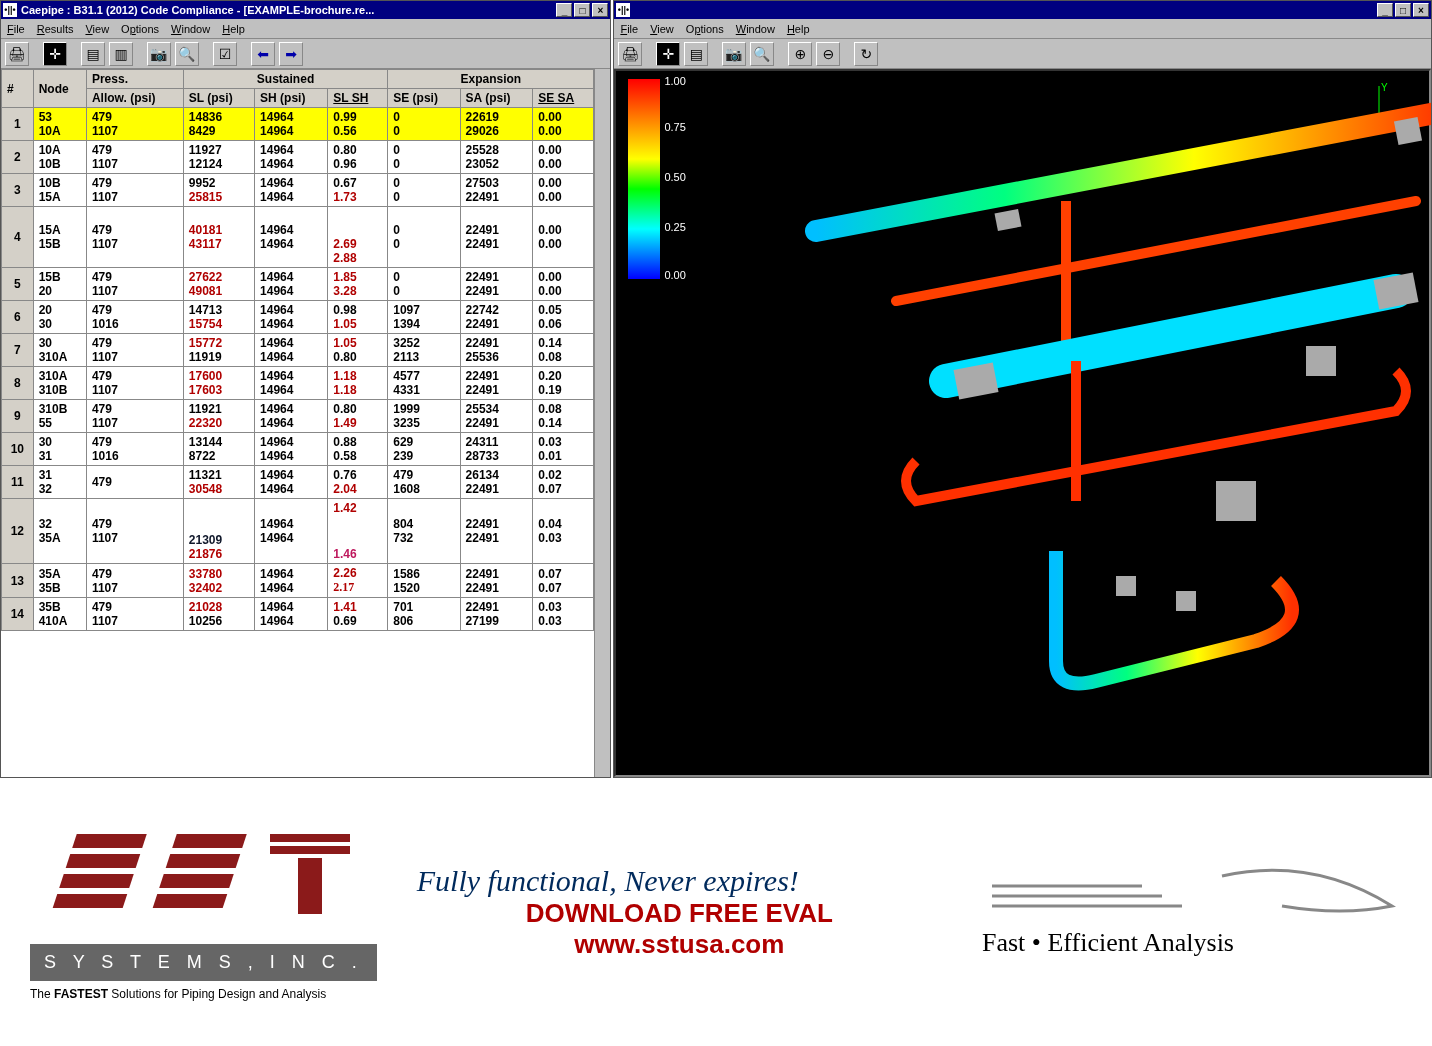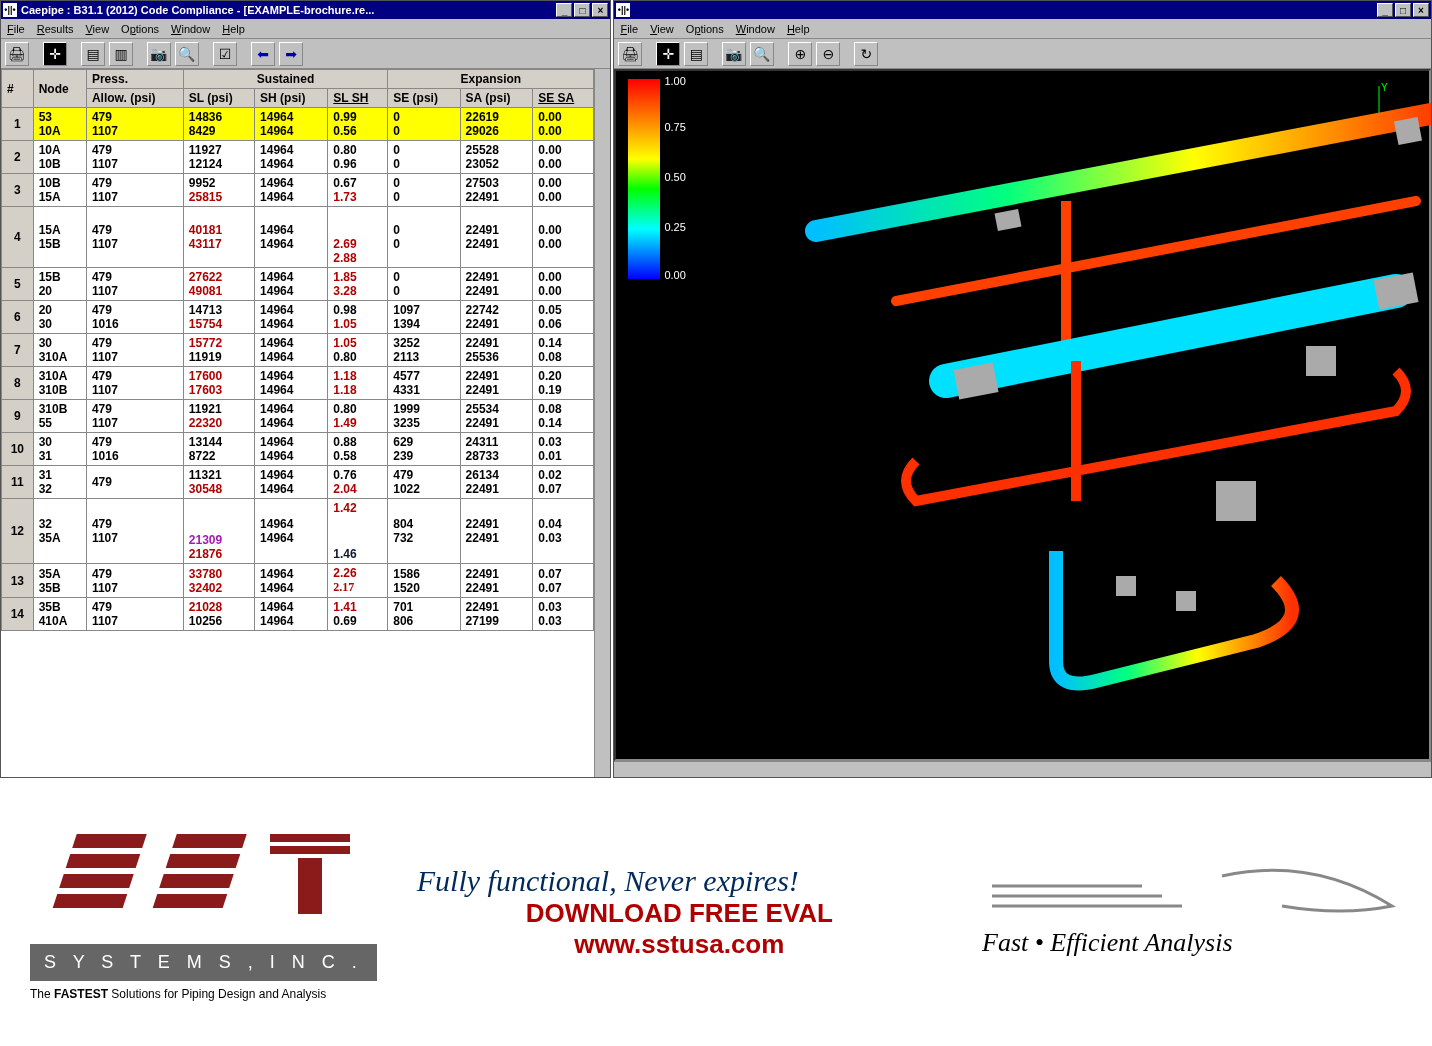--- a/index.html
+++ b/index.html
@@ -44,21 +44,21 @@
 .promo { width:1432px; height:268px; background:#fff; display:flex; align-items:center; padding:0 30px; gap:40px;}
 .sst-logo{ }
 .sst-label{background:#666;color:#fff;padding:8px 14px;letter-spacing:6px;font-size:18px;margin-top:8px;text-align:center;}
 .sst-tag{font-size:12px;margin-top:6px;}
 .promo-mid{flex:1;}
 .promo-mid .l1{font-style:italic;color:#002a5c;font-size:30px;font-family:Georgia,serif;}
 .promo-mid .l2{color:#b00000;font-weight:bold;font-size:26px;text-align:center;}
 .promo-mid .l3{color:#b00000;font-weight:bold;font-size:26px;text-align:center;}
 .caepipe-logo{text-align:left;}
 .caepipe-logo .name{color:#8b1a1a;font-weight:900;font-size:44px;letter-spacing:2px;}
-.caepipe-logo .tag{font-style:italic;font-size:26px;font-family:Georgia,serif;}
+.caepipe-logo .tag{font-size:26px;font-family:Georgia,serif;}
 </style>
 </head>
 <body>
 
 <div class="app-area">
 
   <div class="win">
     <div class="titlebar">
       <span class="badge">•||•</span>
       <span>Caepipe : B31.1 (2012) Code Compliance -   [EXAMPLE-brochure.re...</span>
@@ -480,21 +480,21 @@
                 <td class="cell">
                   <div class="">14964</div>
                   <div class="">14964</div>
                 </td>
                 <td class="cell">
                   <div class="">0.76</div>
                   <div class="red" style="color: rgb(176, 0, 0);">2.04</div>
                 </td>
                 <td class="cell">
                   <div class="">479</div>
-                  <div class="">1022</div>
+                  <div class="">1608</div>
                 </td>
                 <td class="cell">
                   <div class="">26134</div>
                   <div class="">22491</div>
                 </td>
                 <td class="cell">
                   <div class="">0.02</div>
                   <div class="">0.07</div>
                 </td>
               </tr>
@@ -502,30 +502,30 @@
                 <td class="idx" rowspan="1">12</td>
                 <td class="cell">
                   <div class="">32</div>
                   <div class="">35A</div>
                 </td>
                 <td class="cell">
                   <div class="">479</div>
                   <div class="">1107</div>
                 </td>
                 <td class="cell">
-                  <div class="red" style="color: #a21caf; margin-top: 32px;">21309</div>
+                  <div class="red" style="color: #0f172a; margin-top: 32px;">21309</div>
                   <div class="red" style="color: rgb(176, 0, 0);">21876</div>
                 </td>
                 <td class="cell">
                   <div class="">14964</div>
                   <div class="">14964</div>
                 </td>
                 <td class="cell">
                   <div class="red" style="color: rgb(176, 0, 0);">1.42</div>
-                  <div class="red" style="color: #0f172a; margin-top: 32px;">1.46</div>
+                  <div class="red" style="color: #be185d; margin-top: 32px;">1.46</div>
                 </td>
                 <td class="cell">
                   <div class="">804</div>
                   <div class="">732</div>
                 </td>
                 <td class="cell">
                   <div class="">22491</div>
                   <div class="">22491</div>
                 </td>
                 <td class="cell">
@@ -632,21 +632,21 @@
       <span class="tool">▤</span>
       <span class="sep"></span>
       <span class="tool">📷</span>
       <span class="tool">🔍</span>
       <span class="sep"></span>
       <span class="tool">⊕</span>
       <span class="tool">⊖</span>
       <span class="sep"></span>
       <span class="tool">↻</span>
     </div>
-    <div class="win-body" style="flex-direction:column">
+    <div class="win-body" style="">
       <div class="view3d">
         <div class="legend"></div>
         <span class="legend-label" style="top:4px">1.00</span>
         <span class="legend-label" style="top:50px">0.75</span>
         <span class="legend-label" style="top:100px">0.50</span>
         <span class="legend-label" style="top:150px">0.25</span>
         <span class="legend-label" style="top:198px">0.00</span>
         <div class="axis">
           <svg width="60" height="60">
             <line x1="30" y1="40" x2="30" y2="5" stroke="#0f0"></line>

